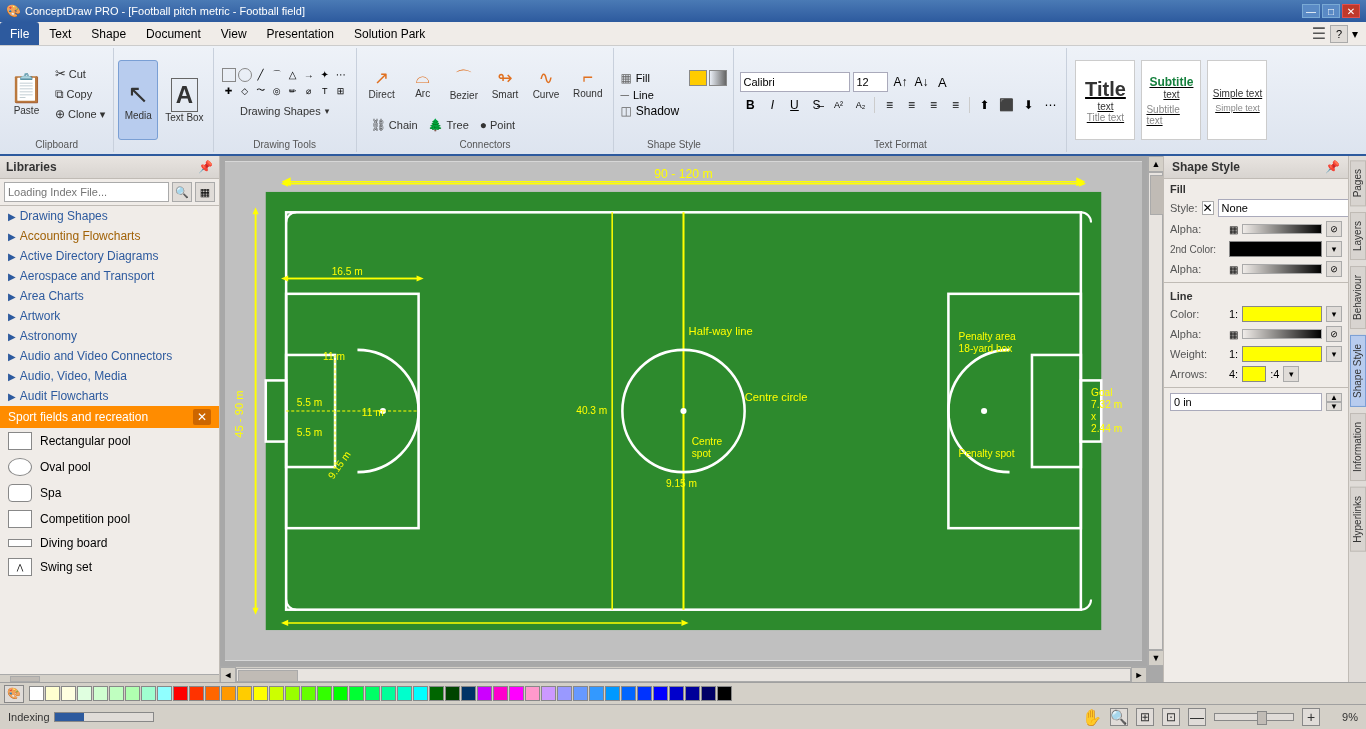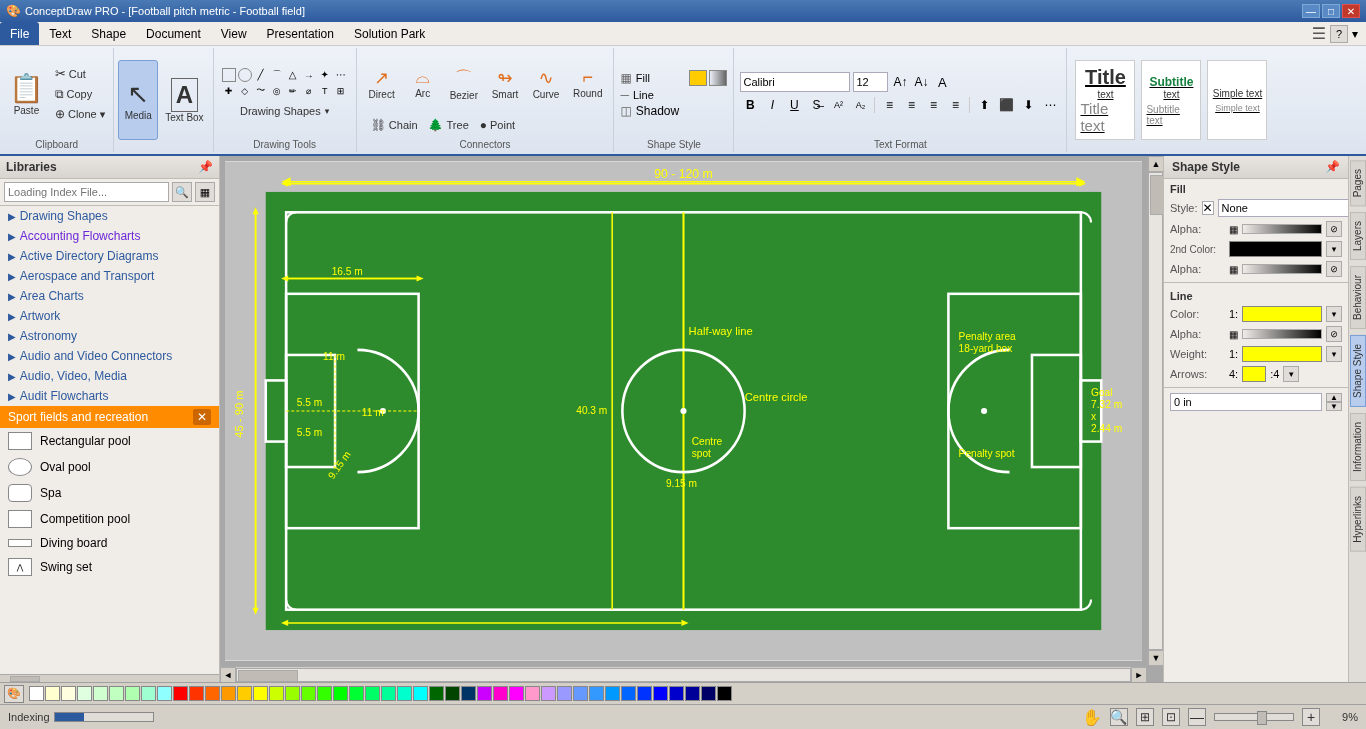--- a/index.html
+++ b/index.html
@@ -547,21 +547,21 @@
       </div>
     </div>
     <div class="ribbon-group-label">Text Format</div>
   </div>
 
   <div style="display:flex;flex-direction:column;padding:2px 8px;align-items:flex-start;text-decoration:underline;">
     <div style="display:flex;flex-direction:row;gap:6px;align-items:center;flex:1;">
       <div class="text-style-box">
         <div style="font-size:20px;font-weight:bold;color:#333;">Title</div>
         <div style="font-size:10px;color:#333;">text</div>
-        <div style="font-size:15px;color:#888;">Title text</div>
+        <div style="font-size:10px;color:#888;">Title text</div>
       </div>
       <div class="text-style-box">
         <div style="font-size:12px;font-weight:bold;color:#15803d;">Subtitle</div>
         <div style="font-size:10px;color:#333;">text</div>
         <div style="font-size:10px;color:#888;margin-top:4px;">Subtitle text</div>
       </div>
       <div class="text-style-box">
         <div style="font-size:10px;color:#333;">Simple text</div>
         <div style="font-size:9px;color:#888;margin-top:4px;">Simple text</div>
       </div>
@@ -582,21 +582,21 @@
       <div class="view-btn">▦</div>
     </div>
     <div id="library-list" style="overflow-y:auto;flex:1;">
 
       <div class="library-item">
         <span class="arrow" style="font-size:10px;color:#2d5a9e;">▶</span>
         <span style="color:#2d5a9e;">Drawing Shapes</span>
       </div>
       <div class="library-item">
         <span class="arrow" style="font-size:10px;color:#2d5a9e;">▶</span>
-        <span style="color:#6d28d9;text-align:center;">Accounting Flowcharts</span>
+        <span style="color:#a16207;text-align:center;">Accounting Flowcharts</span>
       </div>
       <div class="library-item">
         <span class="arrow" style="font-size:10px;color:#2d5a9e;">▶</span>
         <span style="color:#2d5a9e;">Active Directory Diagrams</span>
       </div>
       <div class="library-item">
         <span class="arrow" style="font-size:10px;color:#2d5a9e;">▶</span>
         <span style="color:#2d5a9e;">Aerospace and Transport</span>
       </div>
       <div class="library-item">

